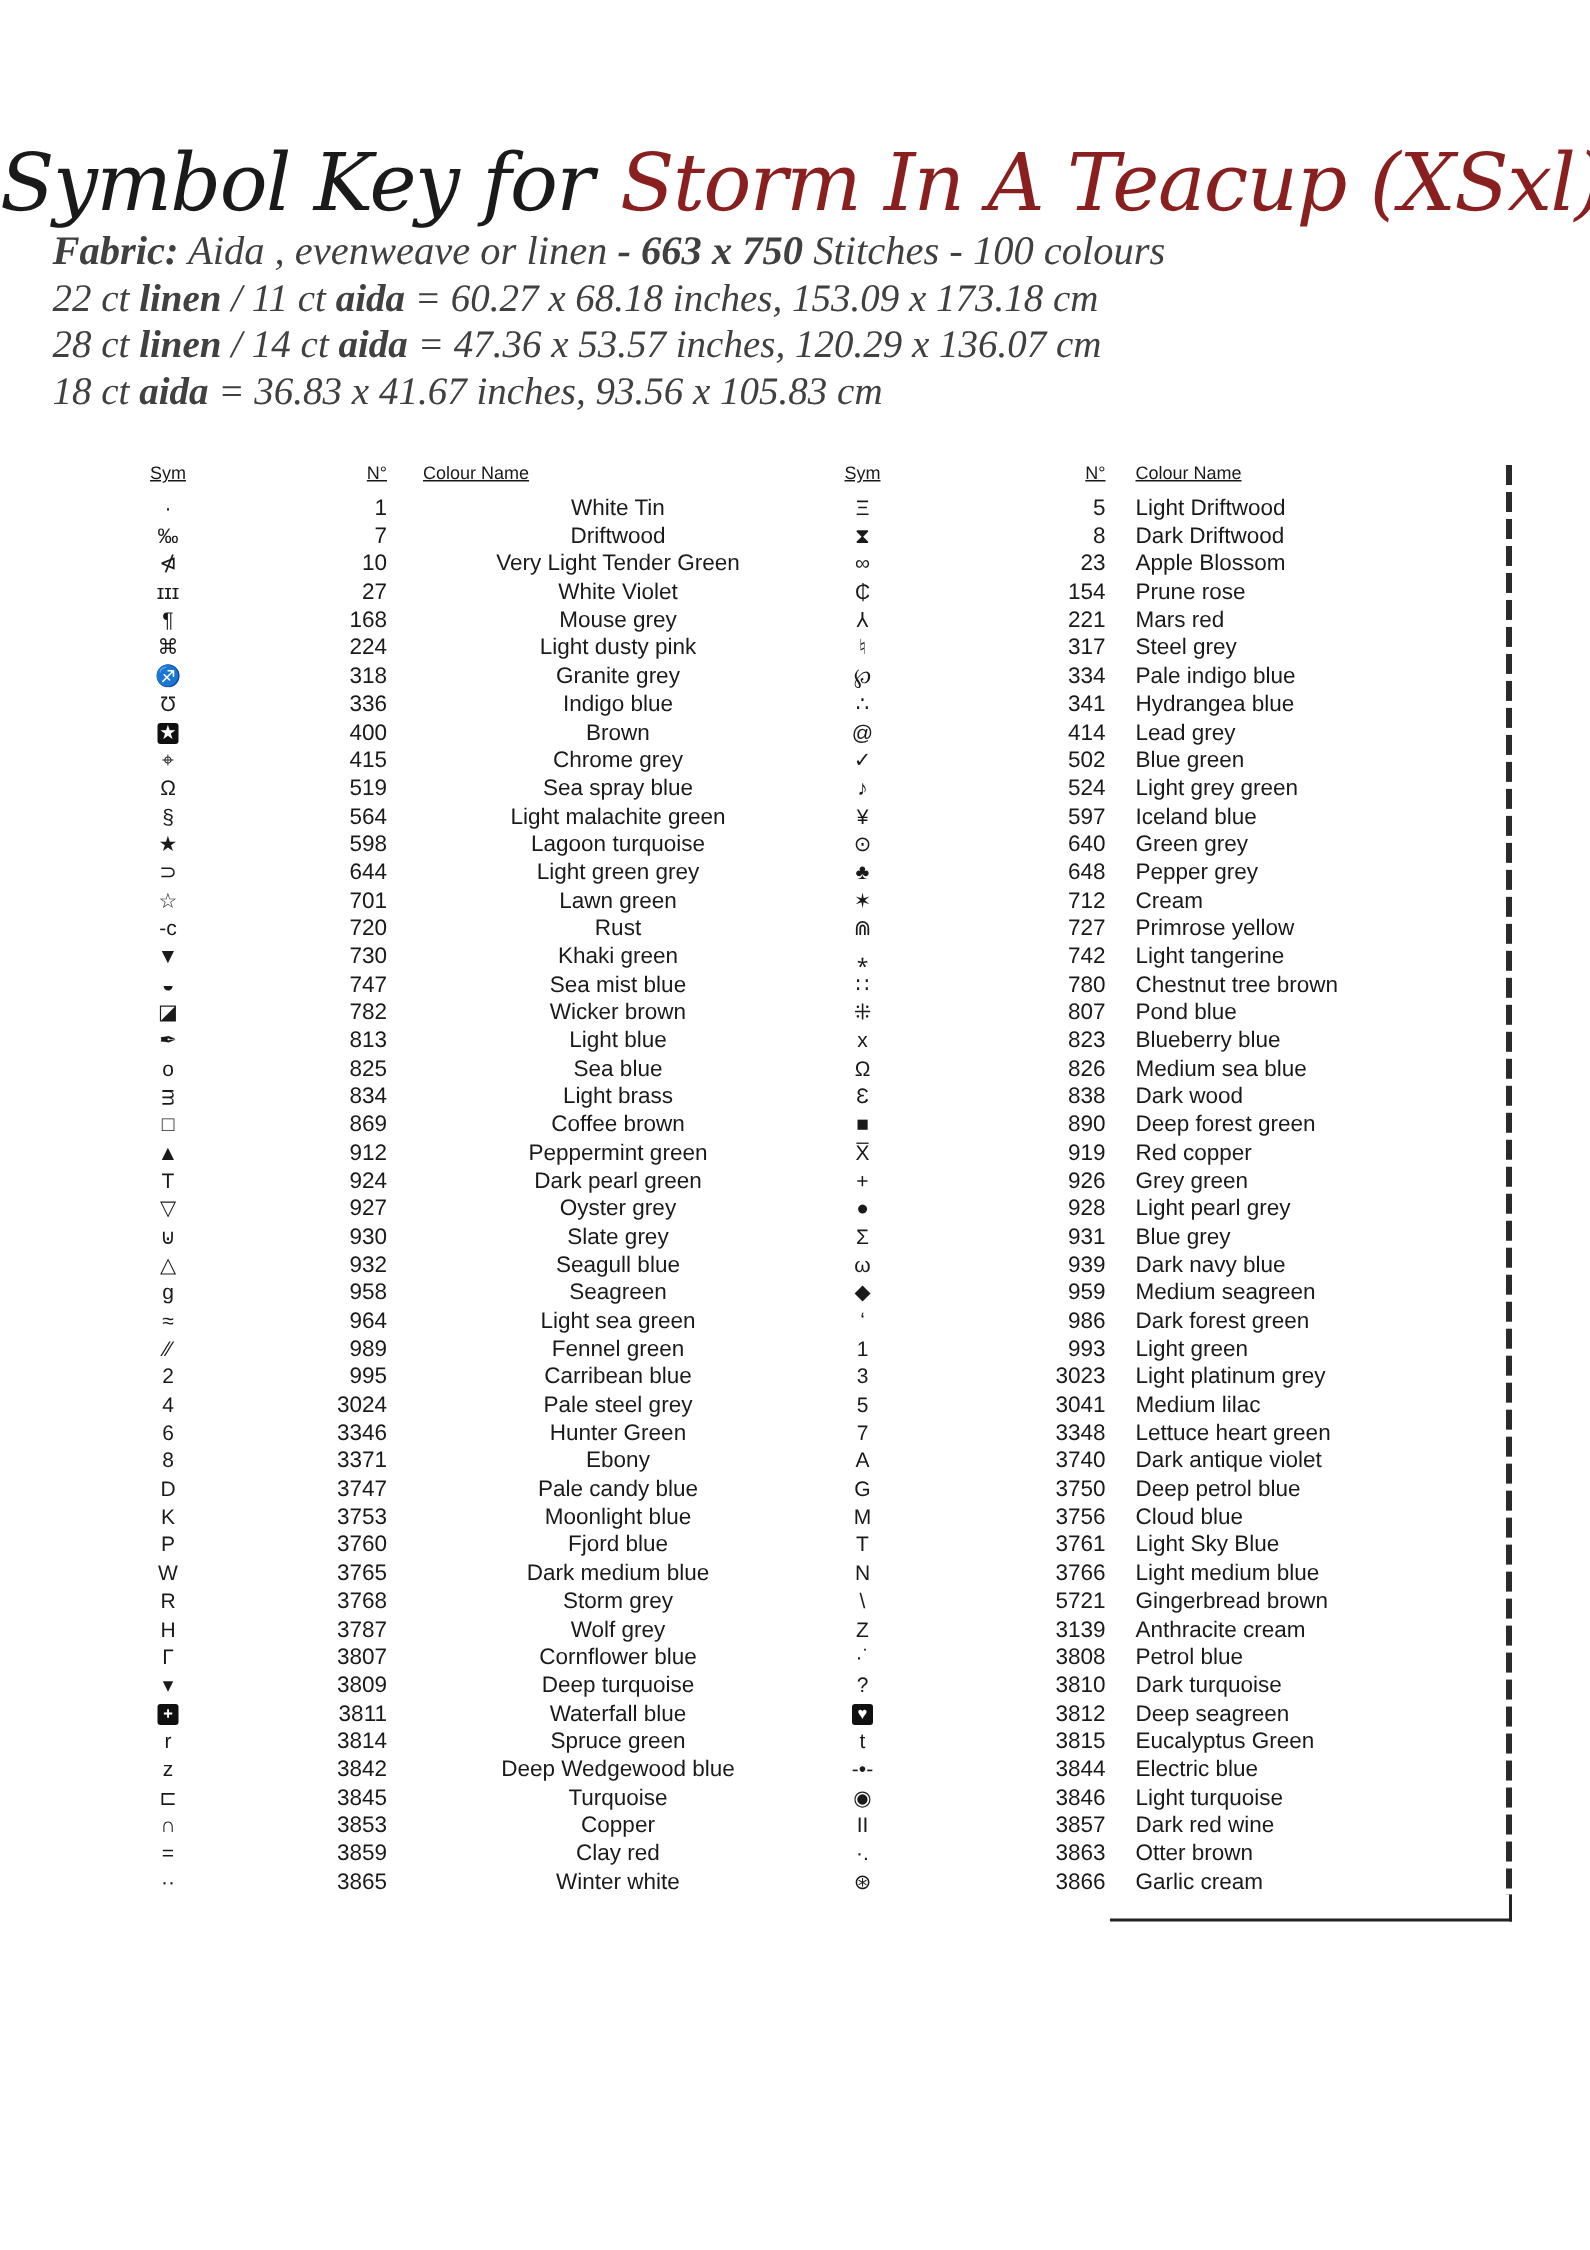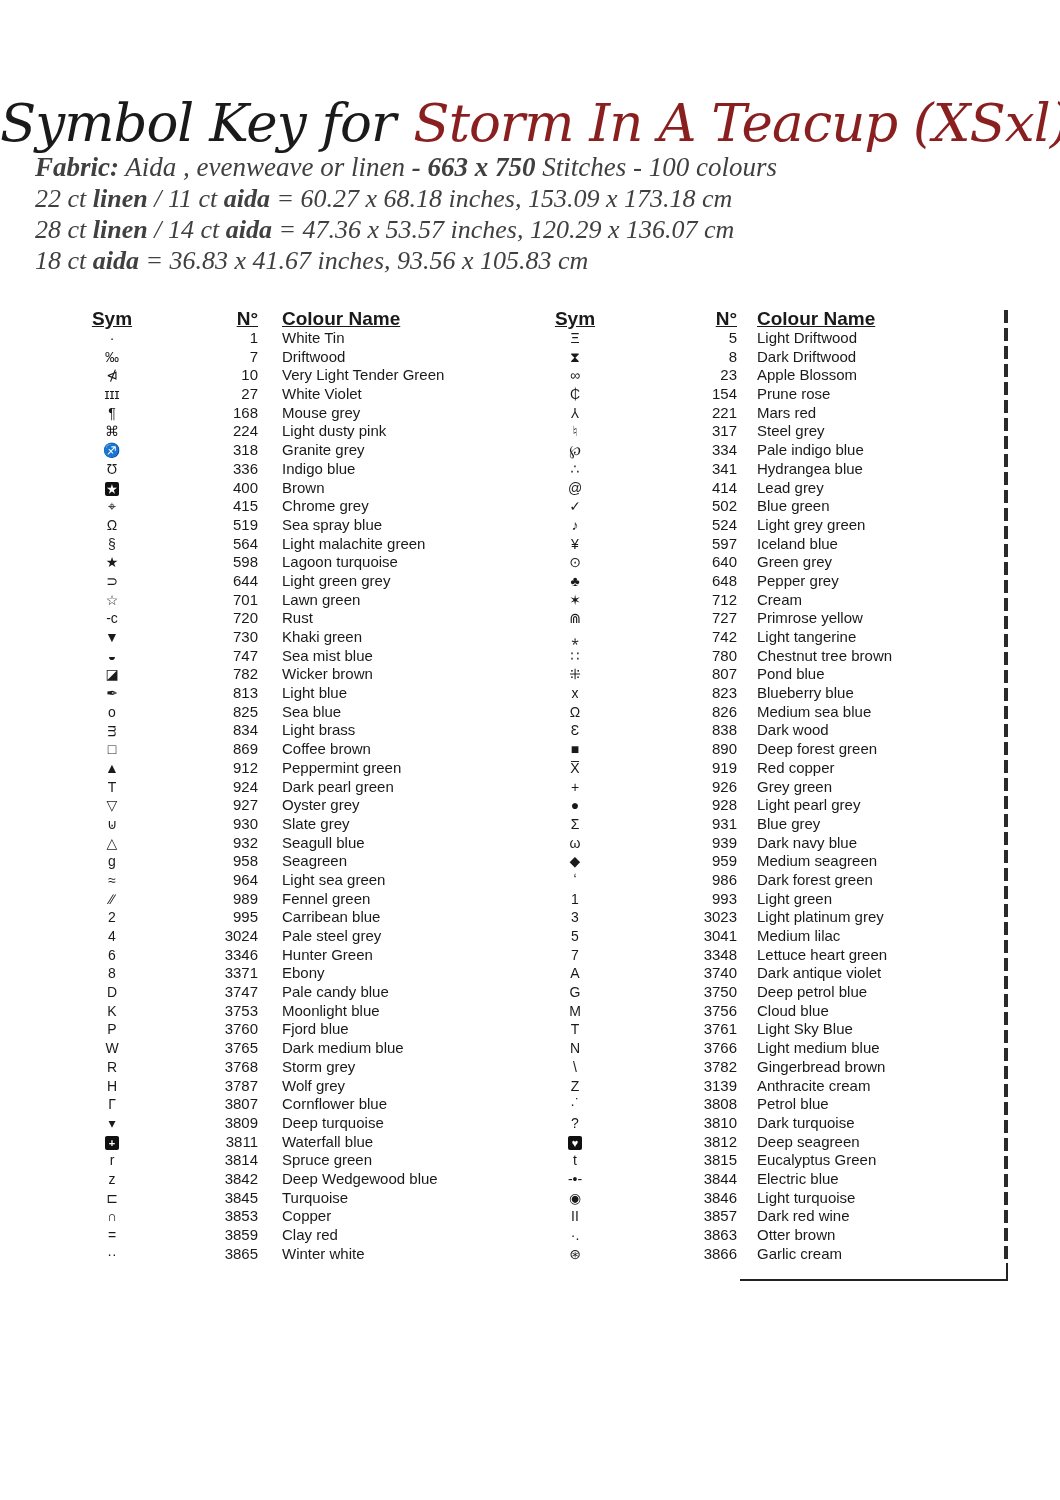--- a/index.html
+++ b/index.html
@@ -17,30 +17,30 @@
   .fabric .fline.first{font-size:27px;}
   .fabric .b{font-weight:bold;}
   
   .key-table{position:absolute;top:308px;left:78px;width:932px;display:flex;}
   .colgroup{position:relative;}
   .colgroup.left{width:464px;}
   .colgroup.right{width:466px;}
   .hdr-row,.row{display:grid;align-items:baseline;}
   .colgroup.left .hdr-row,.colgroup.left .row{grid-template-columns:68px 112px 1fr;}
   .colgroup.right .hdr-row,.colgroup.right .row{grid-template-columns:66px 129px 1fr;}
-  .hdr-row{height:21px;font-weight:bold;font-size:19px;}
+  .hdr-row{height:21px;font-weight:normal;font-size:12px;}
   .hdr-row .h{text-decoration:underline;}
   .hdr-row .h.sym{text-align:center;}
   .hdr-row .h.num{text-align:right;}
   .colgroup.left .hdr-row .h.name{padding-left:24px;}
   .colgroup.right .hdr-row .h.name{padding-left:20px;}
   .row{height:18.7px;line-height:18.7px;font-size:15px;}
   .row .sym{text-align:center;font-size:14px;}
   .row .num{text-align:right;font-variant-numeric:tabular-nums;}
-  .colgroup.left .row .name{padding-left:24px;}
+  .colgroup.left .row .name{padding-left:24px;text-align:center;}
   .colgroup.right .row .name{padding-left:20px;}
   .name{white-space:nowrap;overflow:hidden;}
   .inv{display:inline-block;width:14px;height:14px;background:#101010;color:#fff;
        line-height:14px;text-align:center;font-size:11px;border-radius:2px;
        vertical-align:middle;font-weight:bold;}
   
   .vline{position:absolute;top:2px;bottom:0;right:0;width:0;
          border-left:2px solid transparent;
          background:repeating-linear-gradient(to bottom,#2a2a2a 0 13px,transparent 13px 18px);
          width:2px;}
@@ -520,21 +520,21 @@
           <span class="num">3761</span>
           <span class="name">Light Sky Blue</span>
         </div>
         <div class="row">
           <span class="sym">N</span>
           <span class="num">3766</span>
           <span class="name">Light medium blue</span>
         </div>
         <div class="row">
           <span class="sym">\</span>
-          <span class="num">3782</span>
+          <span class="num">5721</span>
           <span class="name">Gingerbread brown</span>
         </div>
         <div class="row">
           <span class="sym">Z</span>
           <span class="num">3139</span>
           <span class="name">Anthracite cream</span>
         </div>
         <div class="row">
           <span class="sym">·˙</span>
           <span class="num">3808</span>

